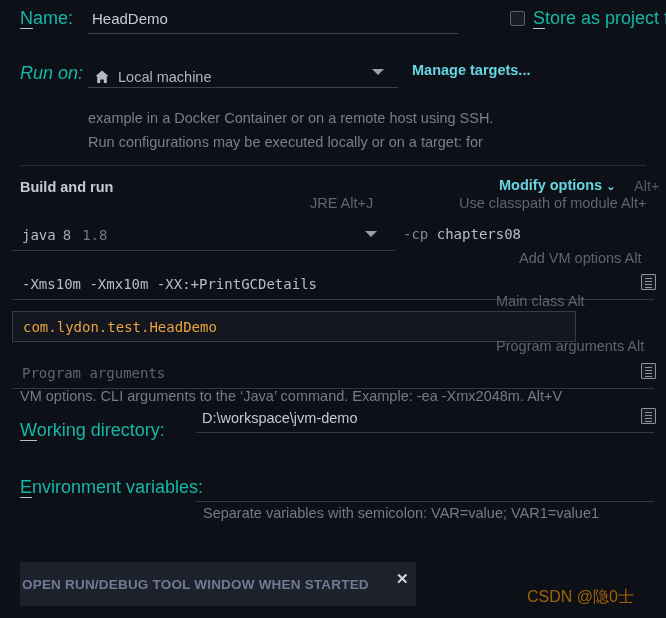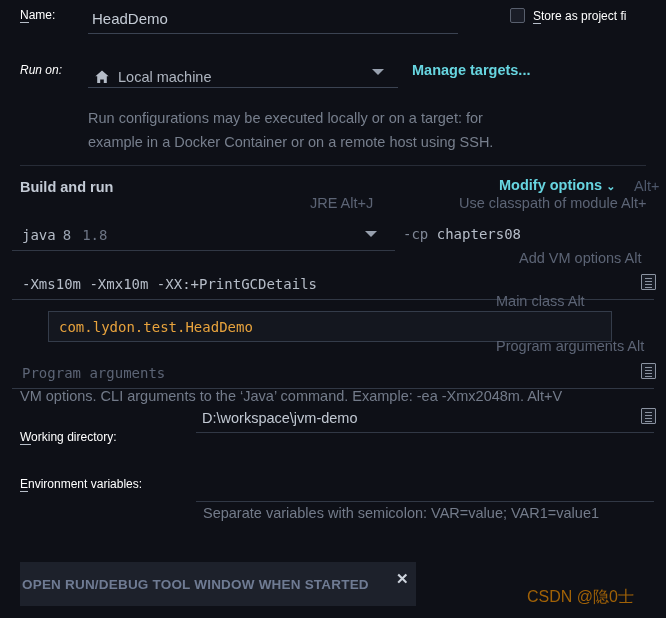--- a/index.html
+++ b/index.html
@@ -19,22 +19,22 @@
   }
 
   .dialog {
     position: absolute;
     inset: 0;
     background: #0e1017;
   }
 
   
   .lbl {
-    color: #ffffff;
-    font-size: 12px;
+    color: #14b8a6;
+    font-size: 18px;
     white-space: nowrap;
   }
   .lbl u { text-decoration: none; border-bottom: 1px solid #b7bec9; }
 
   
   .name-row {
     position: absolute;
     left: 0; top: 0; right: 0; height: 44px;
   }
   .name-label { position: absolute; left: 20px; top: 8px; }
@@ -183,21 +183,20 @@
 
   
   .mainclass-field {
     position: absolute;
     left: 12px; top: 311px;
     width: 564px; height: 31px;
     background: #14171f;
     border: 1px solid #343c4a;
     display: flex; align-items: center;
     padding-left: 10px;
-    margin-left: 36px;
   }
   .mainclass-text { color: #e8a33d; }
 
   
   .prog-field {
     position: absolute;
     left: 12px; top: 357px;
     width: 642px; height: 32px;
     border-bottom: 1px solid #313845;
     display: flex; align-items: center;
@@ -205,21 +204,21 @@
   }
   .ph { color: #5c6475; }
   .desc-text {
     position: absolute;
     color: #737b8a;
     font-size: 14.5px;
     white-space: nowrap;
   }
 
   
-  .wd-label { position: absolute; left: 20px; top: 430px; }
+  .wd-label { position: absolute; left: 20px; top: 420px; }
   .wd-field {
     position: absolute;
     left: 196px; top: 403px;
     width: 458px; height: 30px;
     border-bottom: 1px solid #313845;
     display: flex; align-items: center;
     padding-left: 6px;
   }
   .wd-text { color: #c2c9d3; font-size: 14.5px; }
 
@@ -299,22 +298,22 @@
   <div class="runon-combo">
     <svg class="home-icon" viewBox="0 0 16 16">
       <path d="M8 1.6 1.4 7.3h1.8V14h3.0v-3.6h3.6V14h3.0V7.3h1.8z" fill="#b5bcc7"></path>
     </svg>
     <span class="combo-text">Local machine</span>
     <span class="combo-arrow"></span>
   </div>
   <div class="manage-targets">Manage targets...</div>
 
   <div class="hint-para">
+    <div>example in a Docker Container or on a remote host using SSH.</div>
     <div>Run configurations may be executed locally or on a target: for</div>
-    <div>example in a Docker Container or on a remote host using SSH.</div>
   </div>
 
   <div class="sep" style="left:20px; top:165px; width:626px;"></div>
 
   <div class="section-title">Build and run</div>
 
   <div class="modify-options">
     <span>Modify options</span>
     <span class="chev">⌄</span>
   </div>

